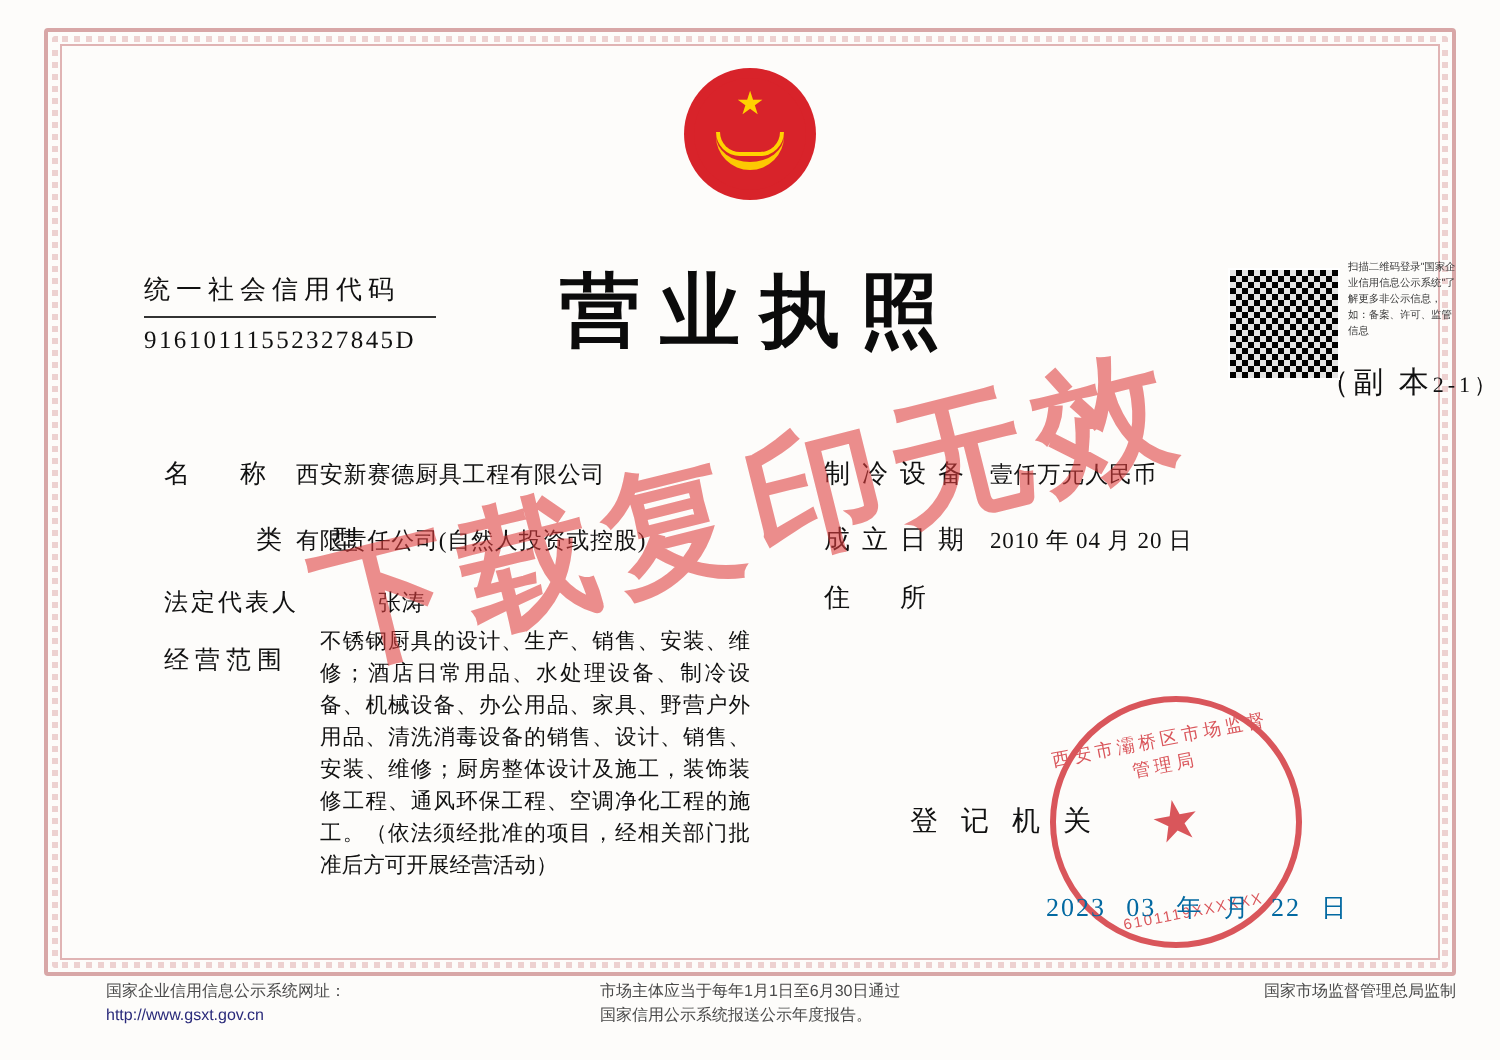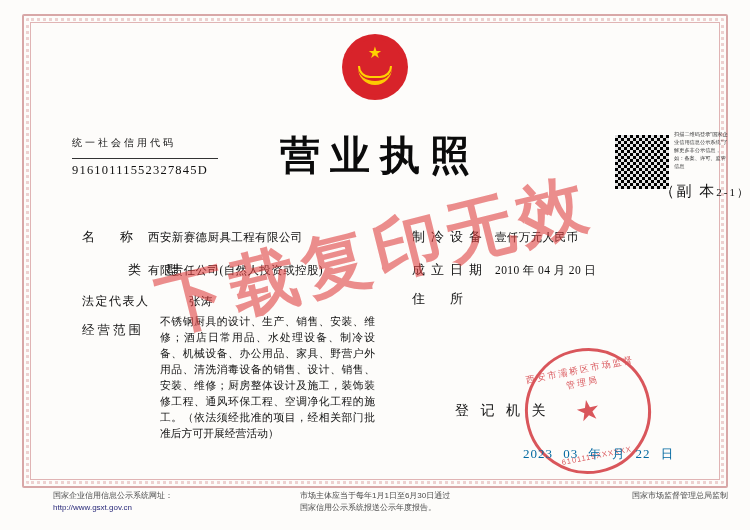--- a/index.html
+++ b/index.html
@@ -71,21 +71,21 @@
   }
   .subtitle{
     position:absolute;left:0;right:0;top:182px;text-align:right;
     font-family:"Liberation Serif","DejaVu Serif",serif;
     font-size:15px;color:#111;letter-spacing:2px;
   }
   .subtitle .sub-small{font-size:11px;vertical-align:baseline;}
   
   .code-label{
     position:absolute;left:72px;top:136px;
-    font-size:10px;letter-spacing:3px;color:#111;
+    font-size:13px;letter-spacing:3px;color:#111;
     font-family:"Liberation Serif","DejaVu Serif",serif;
   }
   .code-rule{
     position:absolute;left:72px;top:158px;width:146px;height:1px;background:#333;
   }
   .code-value{
     position:absolute;left:72px;top:163px;
     font-size:12.5px;letter-spacing:1.2px;color:#111;
     font-family:"Liberation Serif","DejaVu Serif",serif;
   }

